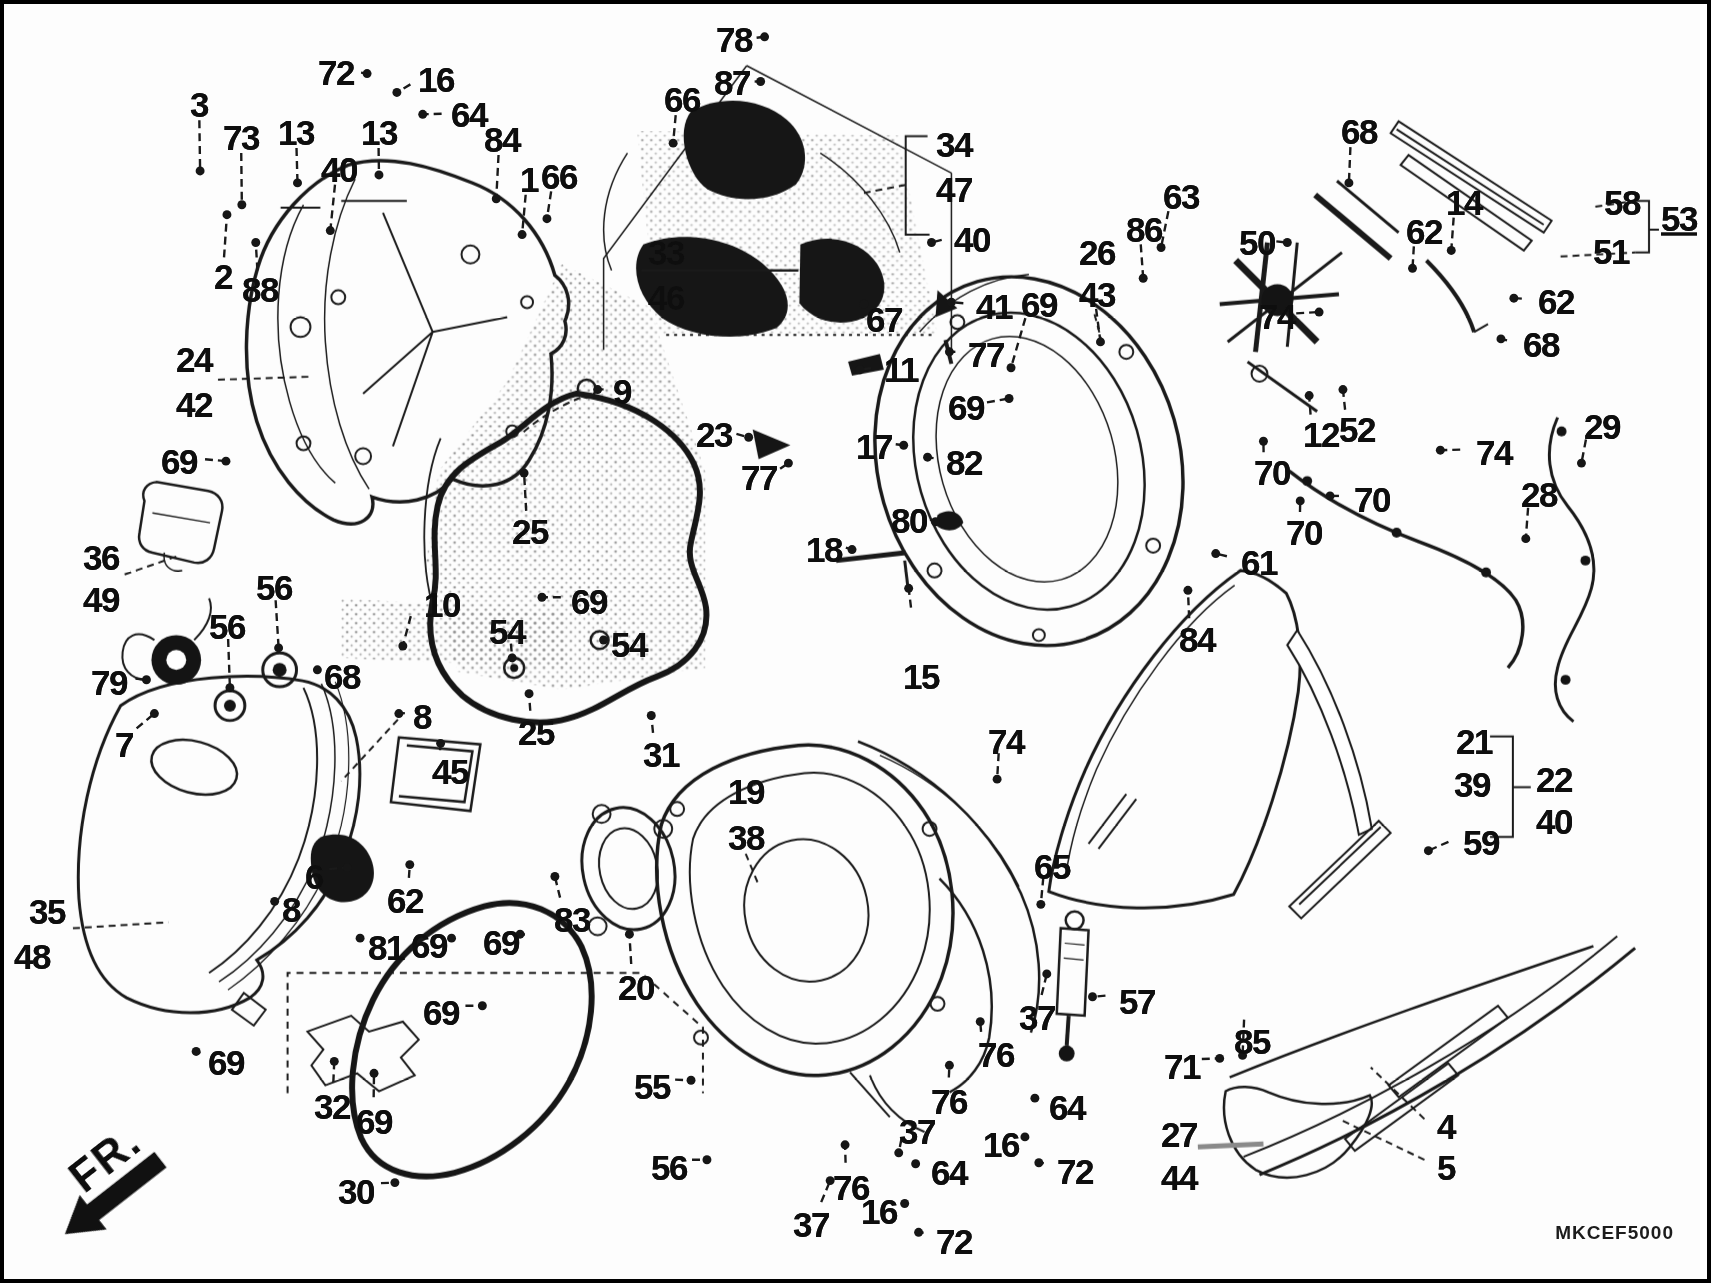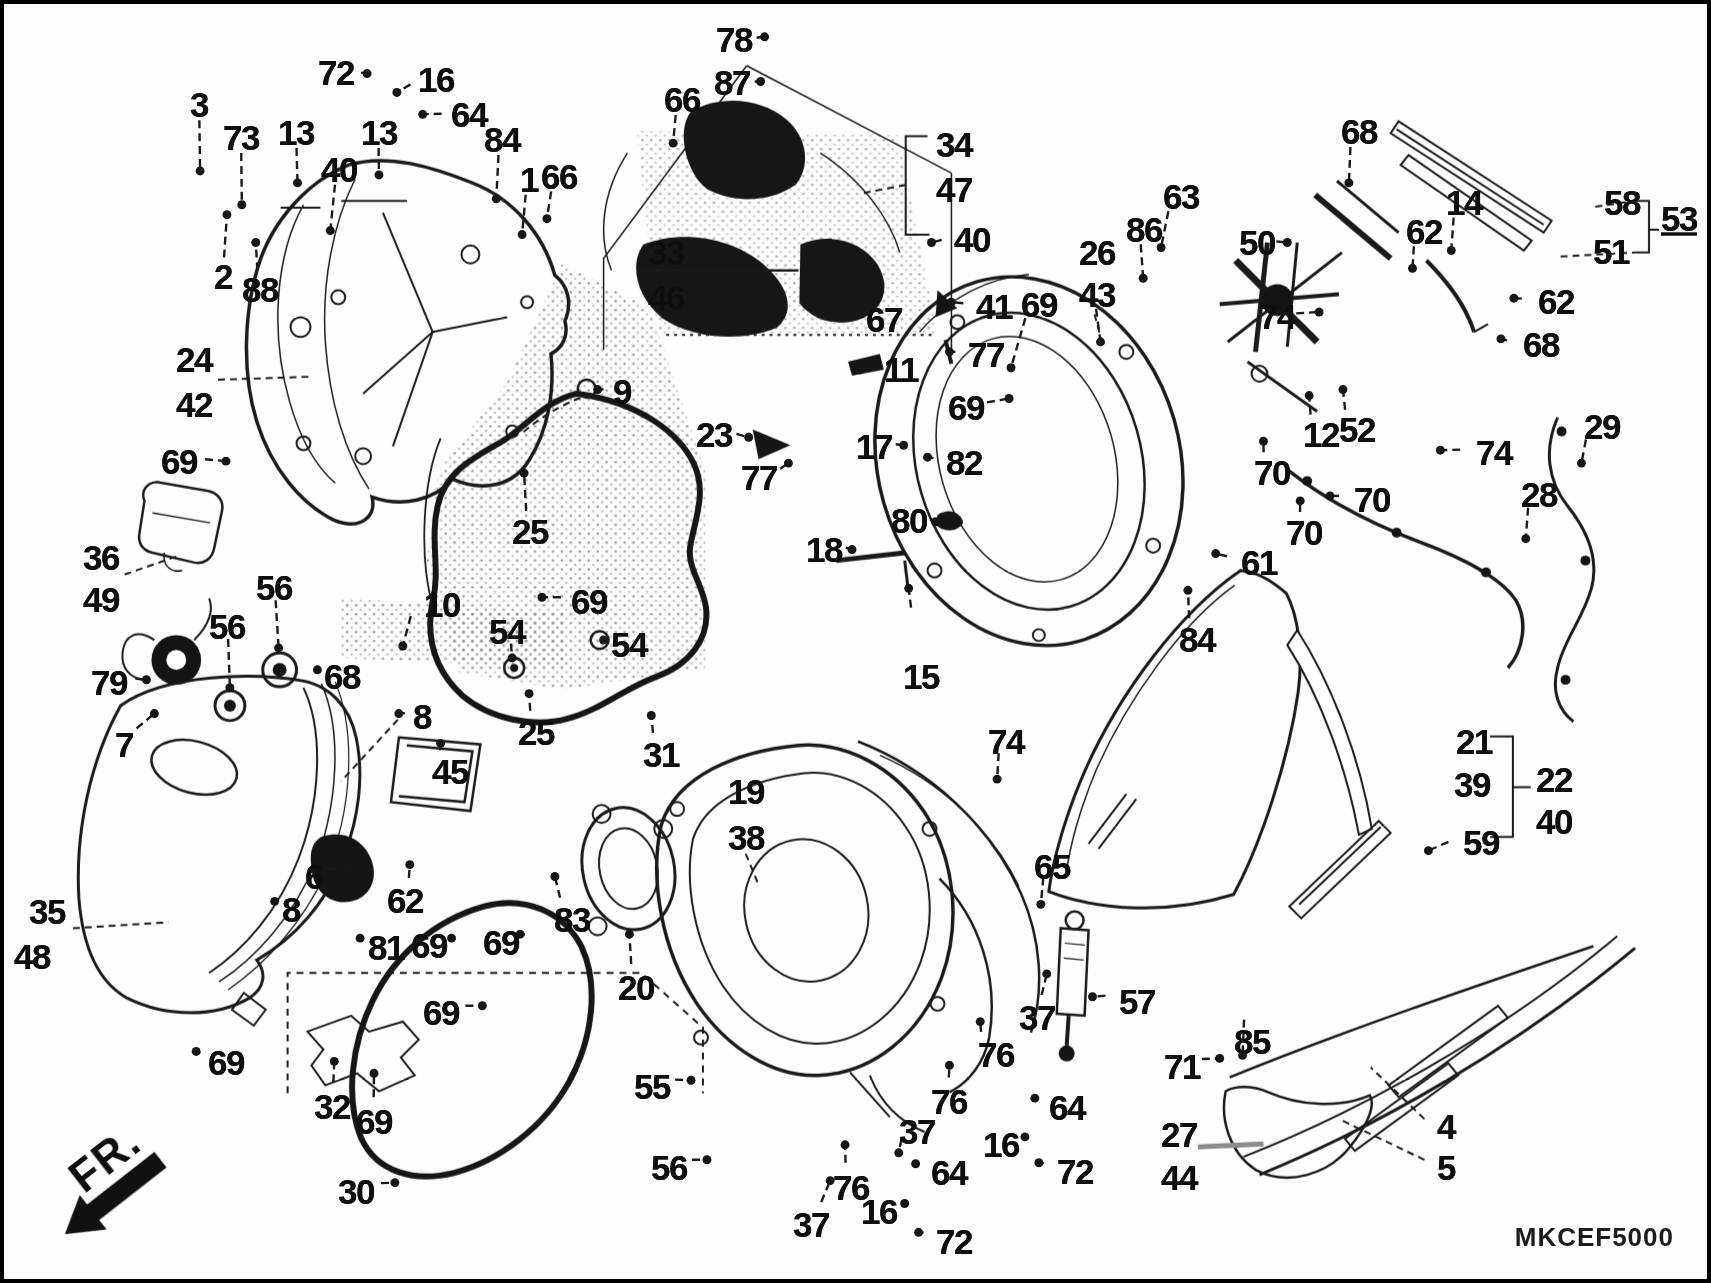--- a/index.html
+++ b/index.html
@@ -6,21 +6,21 @@
   .page{position:relative;width:1711px;height:1283px;background:#fdfdfd;
         border:4px solid #000;box-sizing:border-box;overflow:hidden;
         font-family:"Liberation Sans", sans-serif;}
   .art,.overlay{position:absolute;left:0;top:0;width:100%;height:100%;}
   .overlay{pointer-events:none;}
   .callout{position:absolute;transform:translate(-50%,-50%);
            font-weight:700;font-size:35px;line-height:1;color:#0e0e0e;
            white-space:nowrap;letter-spacing:-1.5px;
            text-shadow:0 0 .5px #222;}
   .diagram-code{position:absolute;left:1455px;top:1218px;width:215px;
-           text-align:right;font-weight:700;font-size:26px;color:#1c1c1c;
+           text-align:right;font-weight:700;font-size:19px;color:#1c1c1c;
            letter-spacing:1px;}
   svg text.fr{font-family:"Liberation Sans",sans-serif;font-weight:700;
            font-size:44px;fill:#0e0e0e;letter-spacing:2px;}
   svg *{vector-effect:none;}
 </style>
 </head>
 <body>
 
 <div class="page">
 

